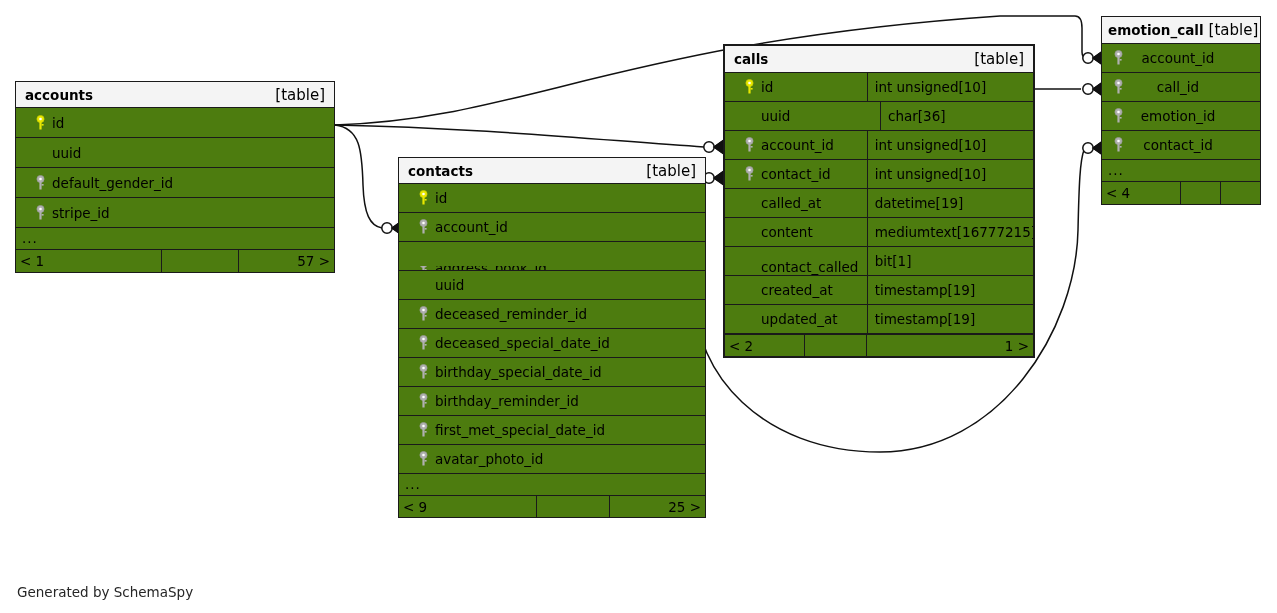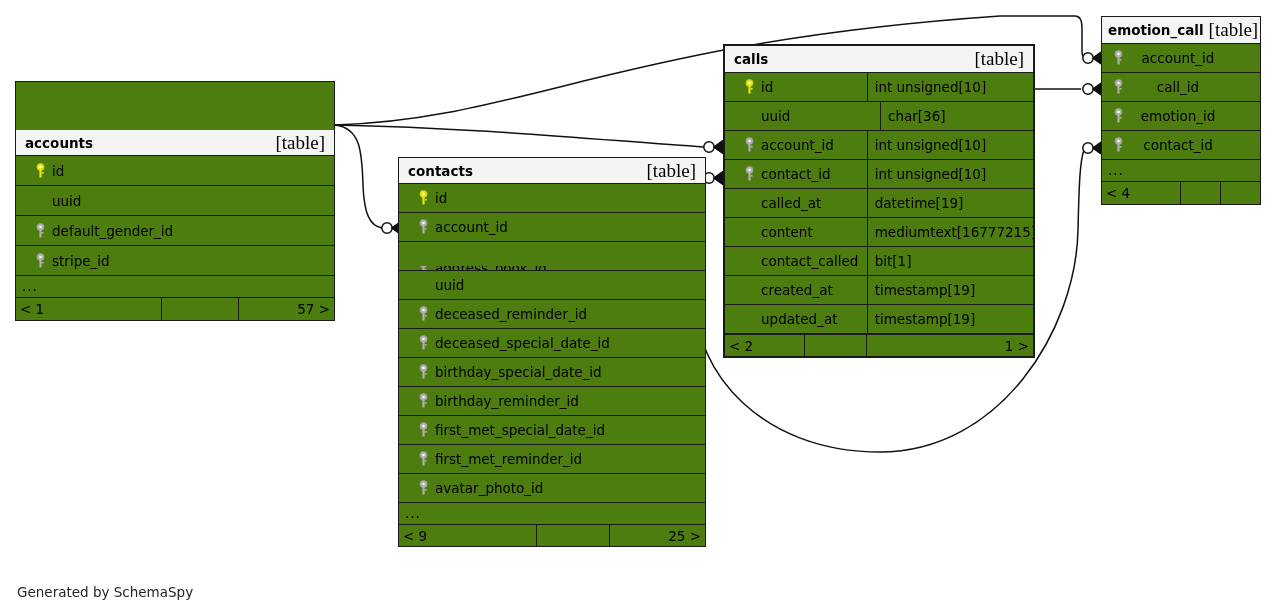--- a/index.html
+++ b/index.html
@@ -43,24 +43,23 @@
     border-bottom: 1.6px solid #1a1a1a;
     padding: 0 9px;
     box-sizing: border-box;
   }
   .tbl-name {
     font-weight: bold;
     font-size: 13.5px;
     white-space: nowrap;
   }
   .tbl-tag {
-    font-size: 19px;
+    font-size: 15px;
     white-space: nowrap;
     padding-left: 8px;
-    font-family: Liberation Serif, serif;
   }
   .row {
     display: flex;
     align-items: stretch;
     border-bottom: 1.1px solid #1a1a1a;
     box-sizing: border-box;
   }
   .row:last-child { border-bottom: none; }
   .cell-name {
     display: flex;
@@ -171,21 +170,21 @@
       <path d="M714,178 L724,178 M714,178 L724,171 M714,178 L724,185"></path>
       <path d="M714,178 L724,171 L724,185 Z" fill="#111111"></path>
 
       <circle cx="387" cy="228" r="5.2" fill="#ffffff"></circle>
       <path d="M392,228 L402,228 M392,228 L402,221 M392,228 L402,235"></path>
       <path d="M392,228 L402,221 L402,235 Z" fill="#111111"></path>
     </g>
   </svg>
 
   <div class="table-node" style="left:15px; top:81px; width:320px;">
-    <div class="tbl-header" style="height:26px;margin-top:48px;">
+    <div class="tbl-header" style="height:26px;">
       <span class="tbl-name">accounts</span>
       <span class="tbl-tag">[table]</span>
     </div>
     <div class="row" style="height:30px;">
       <div class="cell-name" style="width:100%;">
         <span class="keyslot">
           <svg class="key" width="11" height="16" viewBox="0 0 11 16">
               <circle cx="5.5" cy="4" r="3.6" fill="#e8e800" stroke="#c9c900" stroke-width="0.7"></circle>
               <circle cx="5.5" cy="4" r="1.3" fill="#ffffff"></circle>
               <rect x="4.4" y="6.5" width="2.2" height="8" fill="#e8e800"></rect>
@@ -353,33 +352,20 @@
     <div class="row" style="height:29px;">
       <div class="cell-name" style="width:100%;">
         <span class="keyslot">
           <svg class="key" width="11" height="16" viewBox="0 0 11 16">
               <circle cx="5.5" cy="4" r="3.6" fill="#b0b0b0" stroke="#9a9a9a" stroke-width="0.7"></circle>
               <circle cx="5.5" cy="4" r="1.3" fill="#ffffff"></circle>
               <rect x="4.4" y="6.5" width="2.2" height="8" fill="#b0b0b0"></rect>
               <rect x="6.6" y="9" width="2" height="1.6" fill="#b0b0b0"></rect>
             </svg>
         </span>
-        <span class="col-label">first_met_reminder_id</span>
-      </div>
-    </div>
-    <div class="row" style="height:29px;">
-      <div class="cell-name" style="width:100%;">
-        <span class="keyslot">
-          <svg class="key" width="11" height="16" viewBox="0 0 11 16">
-              <circle cx="5.5" cy="4" r="3.6" fill="#b0b0b0" stroke="#9a9a9a" stroke-width="0.7"></circle>
-              <circle cx="5.5" cy="4" r="1.3" fill="#ffffff"></circle>
-              <rect x="4.4" y="6.5" width="2.2" height="8" fill="#b0b0b0"></rect>
-              <rect x="6.6" y="9" width="2" height="1.6" fill="#b0b0b0"></rect>
-            </svg>
-        </span>
         <span class="col-label">avatar_photo_id</span>
       </div>
     </div>
     <div class="ellipsis-row" style="height:22px;">...</div>
     <div class="footer" style="height:21px;">
       <div class="foot-cell foot-left" style="width:45%;">&lt; 9</div>
       <div class="foot-cell" style="width:24%;"></div>
       <div class="foot-cell foot-right" style="width:31%;">25 &gt;</div>
     </div>
   </div>
@@ -446,21 +432,21 @@
       <div class="cell-type" style="width:54%;">datetime[19]</div>
     </div>
     <div class="row" style="height:29px;">
       <div class="cell-name" style="width:46%;">
         <span class="keyslot"></span>
         <span class="col-label">content</span>
       </div>
       <div class="cell-type" style="width:54%;">mediumtext[16777215]</div>
     </div>
     <div class="row" style="height:29px;">
-      <div class="cell-name" style="width:46%;">
+      <div class="cell-name" style="width:46%;align-items:flex-end;">
         <span class="keyslot"></span>
         <span class="col-label">contact_called</span>
       </div>
       <div class="cell-type" style="width:54%;">bit[1]</div>
     </div>
     <div class="row" style="height:29px;">
       <div class="cell-name" style="width:46%;">
         <span class="keyslot"></span>
         <span class="col-label">created_at</span>
       </div>

